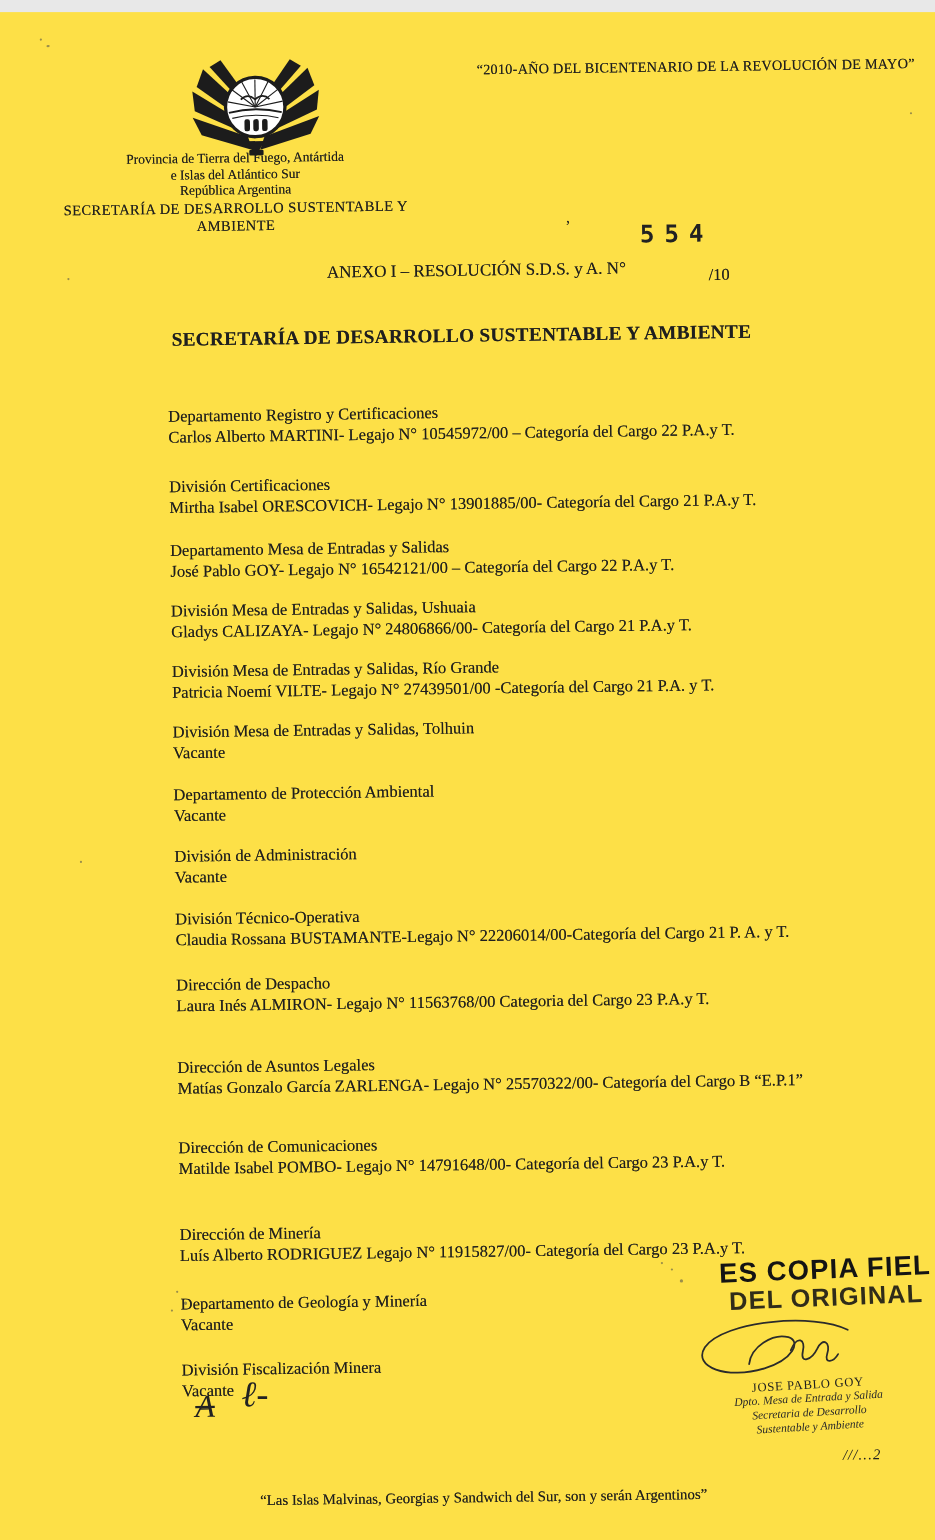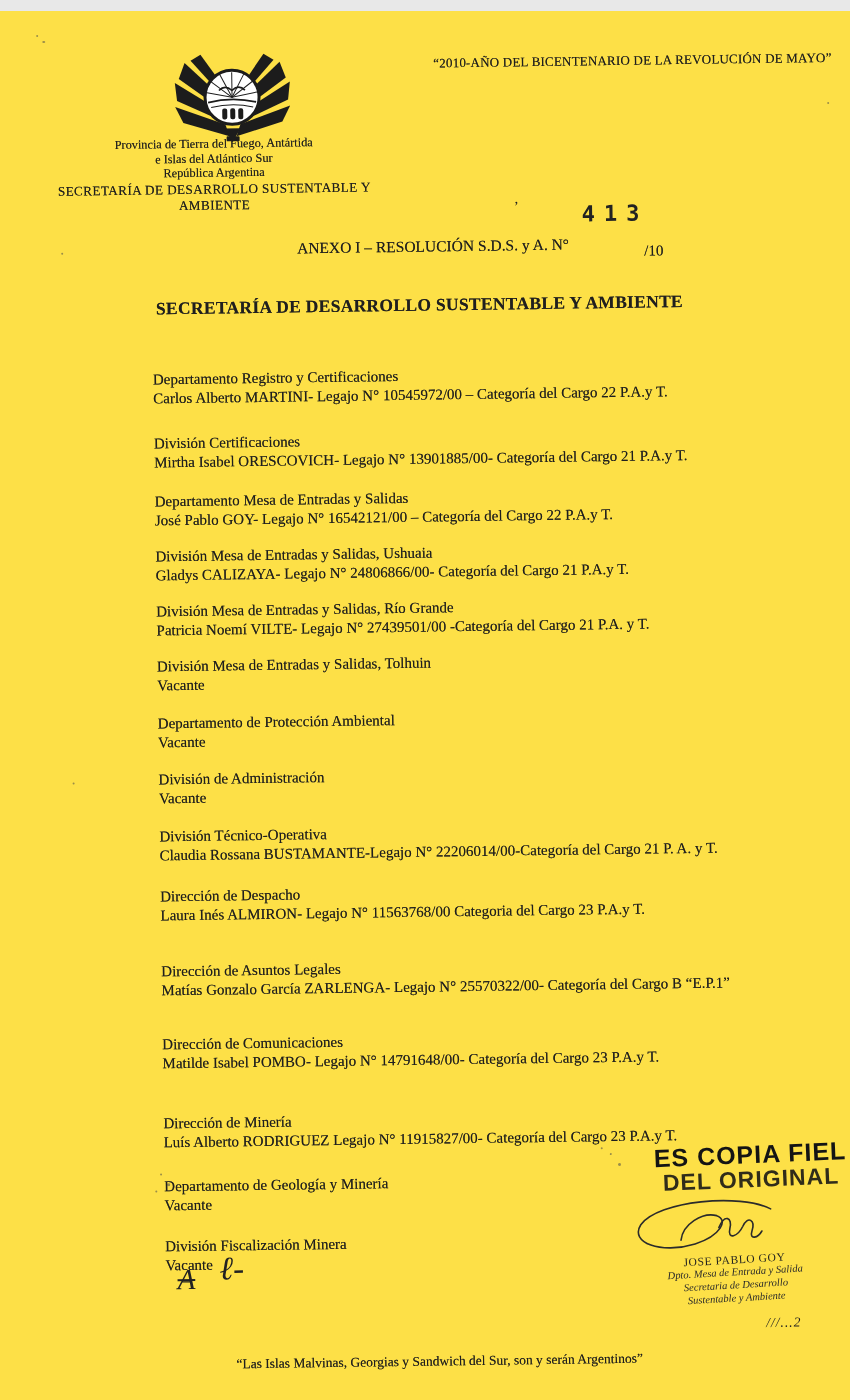--- a/index.html
+++ b/index.html
@@ -132,21 +132,21 @@
       <div class="small">Provincia de Tierra del Fuego, Antártida</div>
       <div class="small">e Islas del Atlántico Sur</div>
       <div class="small">República Argentina</div>
       <div class="org">SECRETARÍA  DE  DESARROLLO SUSTENTABLE Y</div>
       <div class="org">AMBIENTE</div>
     </div>
 
     <div class="abs stray">,</div>
 
     <div class="abs anexo scan-text">ANEXO I – RESOLUCIÓN S.D.S. y A. N°</div>
-    <div class="abs res-number">413</div>
+    <div class="abs res-number">554</div>
     <div class="abs res-year scan-text">/10</div>
 
     <div class="abs heading scan-text">SECRETARÍA DE DESARROLLO SUSTENTABLE Y AMBIENTE</div>
 
     <div class="abs entries scan-text">
         <div class="entry">
           <div>Departamento Registro y Certificaciones</div>
           <div>Carlos Alberto  MARTINI- Legajo N° 10545972/00 – Categoría del Cargo 22 P.A.y T.</div>
         </div>
         <div class="entry">

